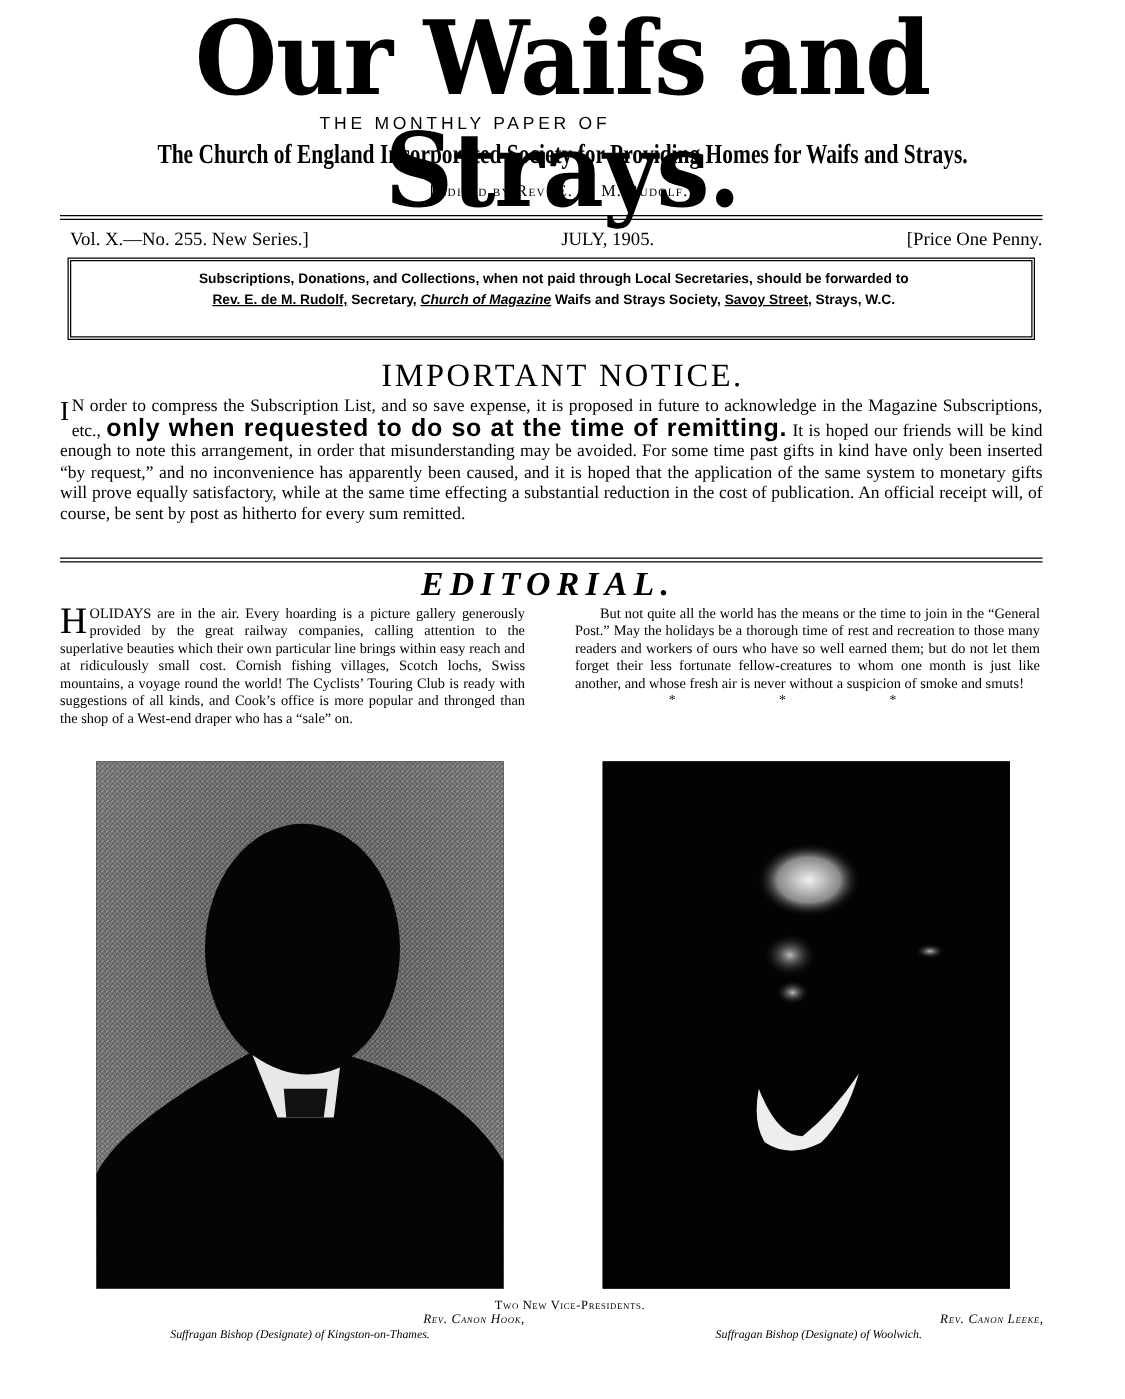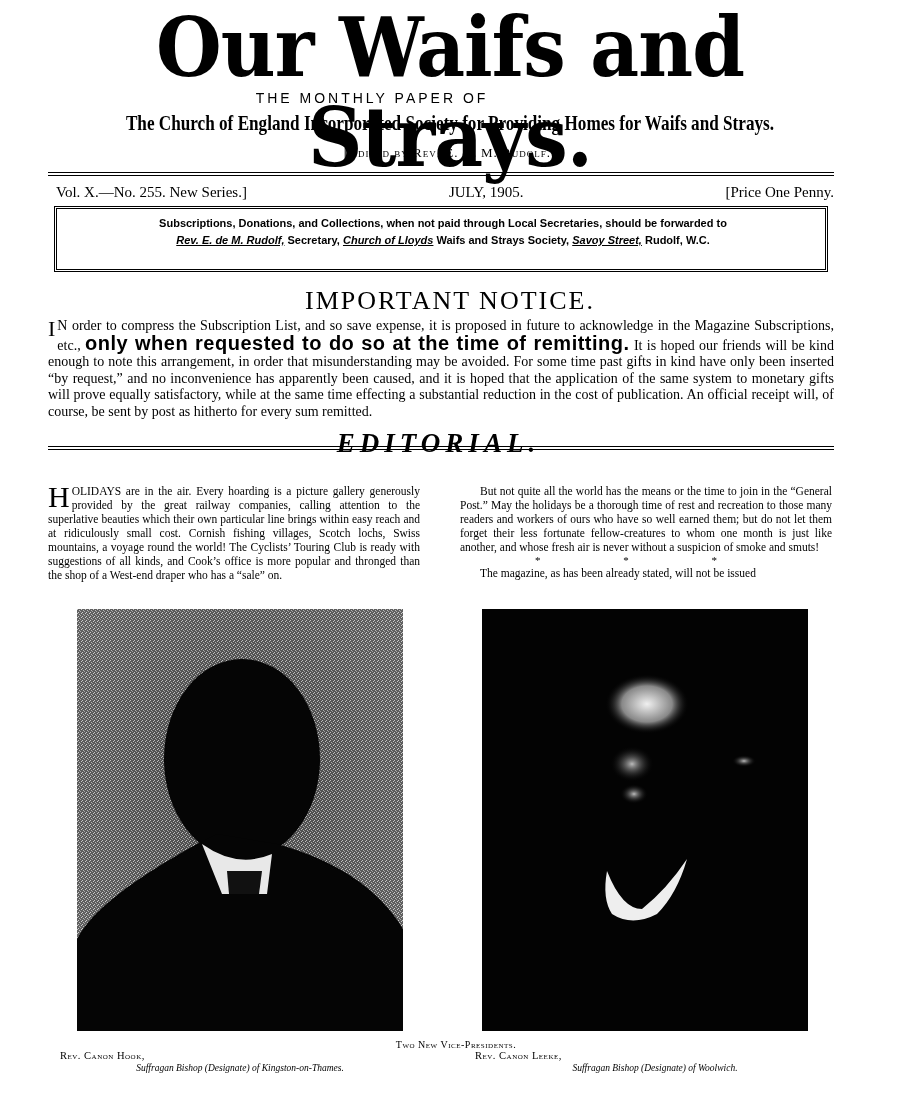--- a/index.html
+++ b/index.html
@@ -6,41 +6,41 @@
   body{width:900px;height:1119px;position:relative;overflow:hidden;color:#000;font-family:"Liberation Serif",serif;}
   .abs{position:absolute;}
   .masthead{left:0;top:0;width:900px;text-align:center;font-family:"DejaVu Serif","Liberation Serif",serif;font-weight:bold;font-size:82px;line-height:90px;letter-spacing:-1px;top:2px;transform:scaleX(0.92);transform-origin:center;}
   .subtitle1{left:0;width:744px;top:90px;text-align:center;font-family:"Liberation Sans",sans-serif;font-size:14px;letter-spacing:3px;}
   .subtitle2{left:0;width:900px;top:110px;text-align:center;font-family:"Liberation Serif",serif;font-weight:bold;font-size:22px;transform:scaleX(0.78);transform-origin:center;letter-spacing:0px;}
   .editor-line{left:0;width:900px;top:145px;text-align:center;font-size:13px;font-variant:small-caps;letter-spacing:1px;}
   .rule{left:48px;width:786px;height:0;border-top:1px solid #000;}
   .issue-line{left:56px;width:778px;top:184px;display:flex;justify-content:space-between;font-size:15px;gap:35px;}
   .issue-line span{white-space:nowrap;}
   .notice-box{left:54px;top:206px;width:774px;height:66px;border:3px double #000;box-sizing:border-box;padding:6px 4px 0 8px;font-family:"Liberation Sans",sans-serif;font-weight:bold;font-size:11px;line-height:17px;text-align:center;}
-  .notice-box .u{text-decoration:underline;font-style:italic;}
+  .notice-box .u{text-decoration:underline;}
   .imp-title{left:0;width:900px;top:286px;text-align:center;font-size:26px;letter-spacing:2px;}
   .imp-body{left:48px;top:318px;width:786px;font-size:14px;line-height:16.5px;text-align:justify;}
   .imp-body .bold{font-family:"Liberation Sans",sans-serif;font-weight:bold;font-size:20px;letter-spacing:0.5px;}
   .imp-body .dropcap{font-size:22px;float:left;line-height:18px;margin-right:2px;margin-top:2px;}
   .rule2{left:48px;width:786px;top:446px;height:0;border-top:1px solid #000;}
   .rule2b{left:48px;width:786px;top:449px;height:0;border-top:1px solid #000;}
-  .editorial-title{left:0;width:877px;top:428px;text-align:center;font-style:italic;font-weight:bold;font-size:27px;letter-spacing:5px;}
+  .editorial-title{left:0;width:877px;top:452px;text-align:center;font-style:italic;font-weight:bold;font-size:27px;letter-spacing:5px;}
   .col{top:484px;width:372px;font-size:11.5px;line-height:14px;text-align:justify;}
   .col-left{left:48px;}
   .col-right{left:460px;}
   .col .dropcap{float:left;font-size:30px;line-height:24px;margin-right:2px;margin-top:1px;}
   .col p{margin:0;text-indent:0;}
   .col .indent{text-indent:20px;}
   .stars{text-align:center;letter-spacing:40px;font-size:11px;line-height:12px;}
   .photo{top:609px;width:326px;height:422px;overflow:hidden;}
   .photo-left{left:77px;background:#000;}
   .photo-right{left:482px;background:#000;}
   .photo svg{display:block;}
   .caption-center{left:0;width:912px;top:1039px;text-align:center;font-size:10px;font-variant:small-caps;letter-spacing:0.5px;}
-  .cap-name{top:1050px;width:360px;text-align:left;font-size:10.5px;font-variant:small-caps;letter-spacing:0.5px;}
+  .cap-name{top:1050px;width:360px;text-align:right;font-size:10.5px;font-variant:small-caps;letter-spacing:0.5px;font-style:italic;}
   .cap-sub{top:1063px;width:360px;text-align:center;font-size:9.5px;font-style:italic;}
   .cap-l{left:60px;}
   .cap-r{left:475px;}
 </style>
 </head>
 <body>
 
 <div class="abs masthead">Our Waifs and Strays.</div>
 <div class="abs subtitle1">THE MONTHLY PAPER OF</div>
 <div class="abs subtitle2">The Church of England Incorporated Society for Providing Homes for Waifs and Strays.</div>
@@ -50,39 +50,38 @@
 <div class="abs rule" style="top:175px;"></div>
 
 <div class="abs issue-line">
   <span>Vol. X.—No. 255.  New Series.]</span>
   <span>JULY, 1905.</span>
   <span>[Price One Penny.</span>
 </div>
 
 <div class="abs notice-box">
   <div>Subscriptions, Donations, and Collections, when not paid through Local Secretaries, should be forwarded to</div>
-  <div><span class="u">Rev. E. de M. Rudolf,</span><span> Secretary, </span><span class="u" style="font-style:italic">Church of Lloyds</span><span> Waifs and Strays Society, </span><span class="u">Savoy Street,</span><span> Rudolf, W.C.</span></div>
+  <div><span class="u">Rev. E. de M. Rudolf,</span><span> Secretary, </span><span class="u" style="font-style:italic">Church of Magazine</span><span> Waifs and Strays Society, </span><span class="u">Savoy Street,</span><span> Strays, W.C.</span></div>
 </div>
 
 <div class="abs imp-title">IMPORTANT NOTICE.</div>
 <div class="abs imp-body"><span class="dropcap">I</span><span>N order to compress the Subscription List, and so save expense, it is proposed in future to acknowledge in the Magazine Subscriptions, etc., </span><span class="bold">only when requested to do so at the time of remitting.</span><span> It is hoped our friends will be kind enough to note this arrangement, in order that misunderstanding may be avoided. For some time past gifts in kind have only been inserted “by request,” and no inconvenience has apparently been caused, and it is hoped that the application of the same system to monetary gifts will prove equally satisfactory, while at the same time effecting a substantial reduction in the cost of publication. An official receipt will, of course, be sent by post as hitherto for every sum remitted.</span></div>
 
 <div class="abs rule2"></div>
 <div class="abs rule2b"></div>
 
 <div class="abs editorial-title">EDITORIAL.</div>
 
 <div class="abs col col-left">
   <p><span class="dropcap">H</span><span>OLIDAYS are in the air. Every hoarding is a picture gallery generously provided by the great railway companies, calling attention to the superlative beauties which their own particular line brings within easy reach and at ridiculously small cost. Cornish fishing villages, Scotch lochs, Swiss mountains, a voyage round the world! The Cyclists’ Touring Club is ready with suggestions of all kinds, and Cook’s office is more popular and thronged than the shop of a West-end draper who has a “sale” on.</span></p>
 </div>
 
 <div class="abs col col-right">
   <p class="indent">But not quite all the world has the means or the time to join in the “General Post.” May the holidays be a thorough time of rest and recreation to those many readers and workers of ours who have so well earned them; but do not let them forget their less fortunate fellow-creatures to whom one month is just like another, and whose fresh air is never without a suspicion of smoke and smuts!</p>
   <div class="stars">* * *</div>
-  <p class="indent">The magazine, as has been already stated, will not be issued</p>
 </div>
 
 <div class="abs photo photo-left">
   <svg width="326" height="422" viewBox="0 0 326 422">
     <defs>
       <pattern id="grainL" width="4" height="4" patternUnits="userSpaceOnUse">
         <rect width="4" height="4" fill="#3a3a3a"></rect>
         <rect x="0" y="0" width="1" height="1" fill="#fff"></rect>
         <rect x="2" y="1" width="1" height="1" fill="#ddd"></rect>
         <rect x="1" y="3" width="1" height="1" fill="#fff"></rect>

